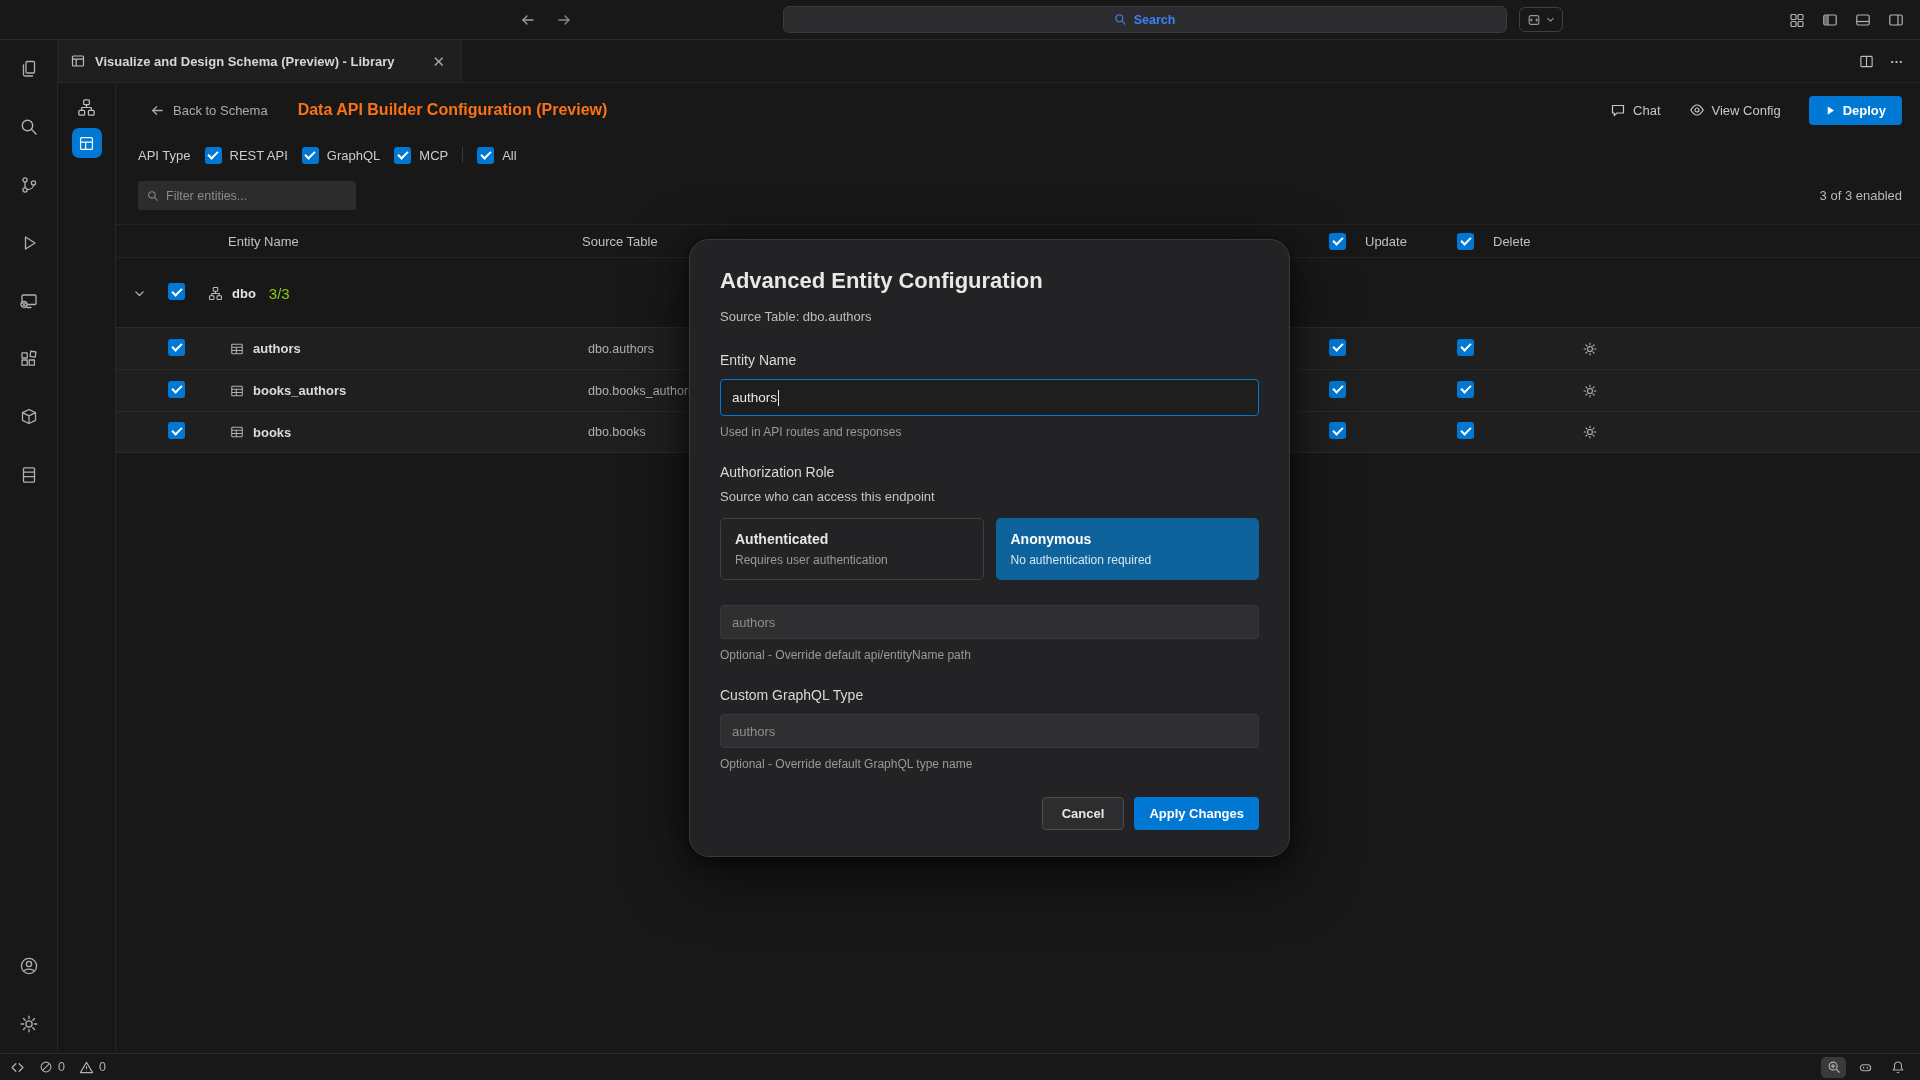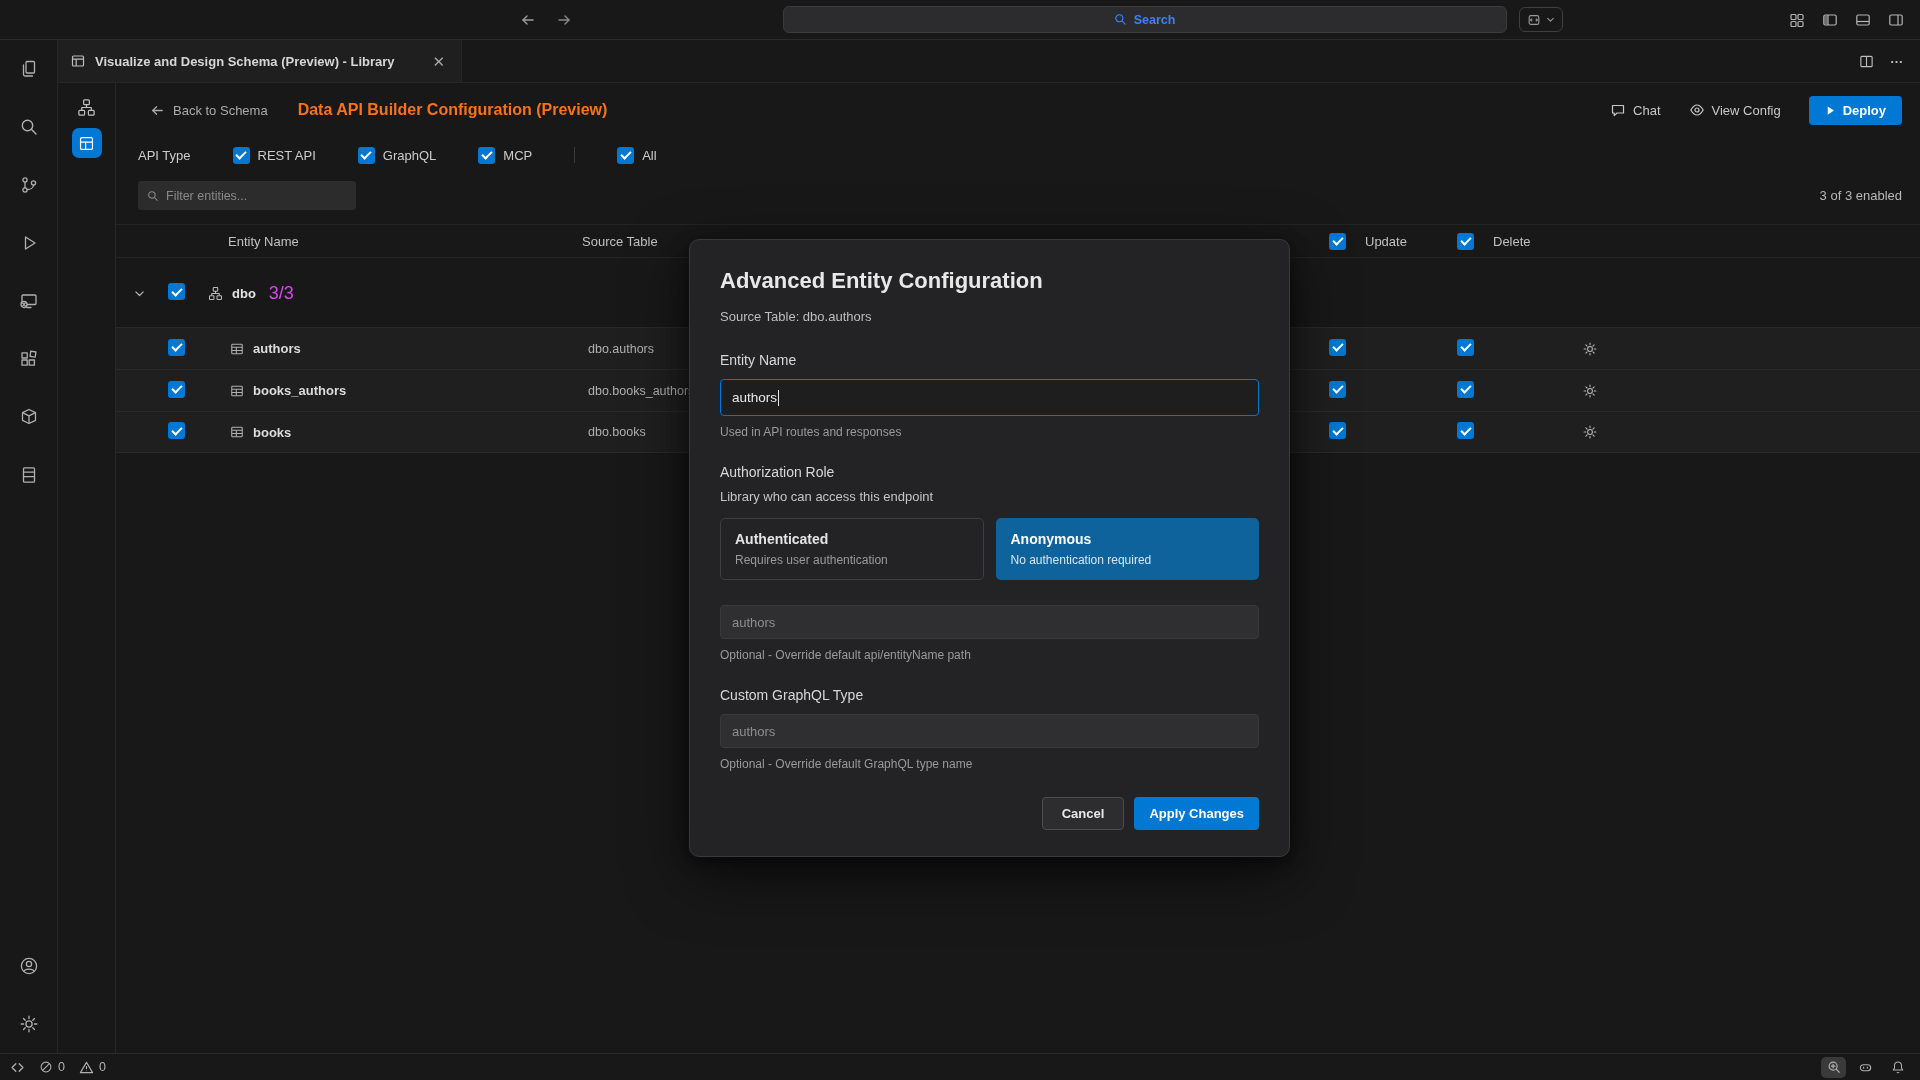--- a/index.html
+++ b/index.html
@@ -54,21 +54,21 @@
 
   .editor-header { display:flex; align-items:center; height:54px; padding:0 18px 0 34px; }
   .back-link { display:flex; align-items:center; gap:8px; color:#ababab; }
   .page-title { margin-left:30px; font-size:16px; font-weight:700; color:#f97316; }
   .header-actions { margin-left:auto; display:flex; align-items:center; gap:28px; }
   .header-action { display:flex; align-items:center; gap:7px; color:#c8c8c8; }
   .deploy-btn { display:flex; align-items:center; gap:7px; background:var(--accent,#0078d4);
     color:#ffffff; font-weight:700; padding:7px 16px; border-radius:4px; border:none; font-size:13px;
     font-family:"Liberation Sans",sans-serif; }
 
-  .filter-row { display:flex; align-items:center; gap:42px; height:36px; padding:0 18px 0 22px; }
+  .filter-row { display:flex; align-items:center; gap:14px; height:36px; padding:0 18px 0 22px; }
   .check-group { display:flex; align-items:center; gap:8px; }
   .cb { width:17px; height:17px; border-radius:3px; background:var(--accent,#0078d4);
     position:relative; display:inline-block; flex:none; }
   .cb::after { content:""; position:absolute; left:5.5px; top:2.5px; width:4px; height:8px;
     border:solid #ffffff; border-width:0 2px 2px 0; transform:rotate(45deg); }
   .vdivider { width:1px; height:16px; background:#3a3a3a; }
 
   .search-row { display:flex; align-items:center; padding:8px 18px 0 22px; }
   .filter-input-wrap { width:218px; height:29px; background:#2c2c2c; border-radius:3px;
     display:flex; align-items:center; gap:7px; padding:0 9px; color:#8a8a8a; }
@@ -85,35 +85,35 @@
   .th-entity { padding-left:32px; }
   .th-source { padding-left:6px; }
   .th-check { display:flex; align-items:center; gap:19px; padding-left:7px; }
   .th-check.del { padding-left:5px; }
 
   .group-row { height:40px; margin-top:15px; font-size:13px; }
   .g-chevron { display:flex; justify-content:center; color:#b5b5b5; }
   .g-cb { padding-left:6px; }
   .g-name { display:flex; align-items:center; gap:9px; padding-left:12px; }
   .g-name .nm { font-weight:700; color:#e2e2e2; }
-  .g-count { color:#d946ef; font-size:18px; margin-left:4px; }
+  .g-count { color:#84cc16; font-size:15px; margin-left:4px; }
 
   .erow { height:42px; background:#1f1f1f; border-top:1px solid #2a2a2a; }
   .erow.first { margin-top:14px; }
   .erow.last { border-bottom:1px solid #2a2a2a; }
   .e-cb { padding-left:6px; }
   .e-name { display:flex; align-items:center; gap:9px; padding-left:34px; color:#dcdcdc; font-weight:600; }
   .e-source { padding-left:12px; color:#b0b0b0; font-size:12.5px; }
   .e-check { padding-left:7px; }
   .e-check.del { padding-left:5px; }
   .e-gear { color:#b8b8b8; display:flex; }
 
   
   .modal { position:absolute; left:689px; top:239px; width:601px; background:#232325;
-    border:1px solid #3a3a3c; border-radius:10px; padding:28px 30px 26px 30px;
+    border:1px solid #3a3a3c; border-radius:20px; padding:28px 30px 26px 30px;
     box-shadow:0 18px 60px rgba(0,0,0,.6), 0 4px 16px rgba(0,0,0,.5); z-index:20; }
   .m-title { font-size:22px; font-weight:700; color:#e8e8e8; margin-bottom:15px; }
   .m-source { font-size:13px; color:#bdbdbd; margin-bottom:28px; }
   .m-label { font-size:14px; color:#d8d8d8; margin-bottom:11px; }
   .entity-input { height:37px; border:1px solid var(--accent,#0078d4); border-radius:4px;
     background:#1e1e1f; display:flex; align-items:center; padding:0 11px; font-size:13.5px; color:#e8e8e8; }
   .caret { display:inline-block; width:1px; height:16px; background:#e8e8e8; margin-left:1px; }
   .m-help { font-size:12px; color:#9a9a9a; margin-top:9px; }
   .m-section { margin-top:25px; }
   .m-sub { font-size:13px; color:#c4c4c4; margin-top:-2px; }
@@ -537,21 +537,21 @@
 
   <div class="m-label">Entity Name</div>
   <div class="entity-input">
     <span>authors</span>
       <span class="caret"></span>
   </div>
   <div class="m-help">Used in API routes and responses</div>
 
   <div class="m-section">
     <div class="m-label">Authorization Role</div>
-    <div class="m-sub">Library who can access this endpoint</div>
+    <div class="m-sub">Source who can access this endpoint</div>
     <div class="role-tiles">
       <div class="role-tile unselected">
         <div class="role-title">Authenticated</div>
         <div class="role-sub">Requires user authentication</div>
       </div>
       <div class="role-tile selected">
         <div class="role-title">Anonymous</div>
         <div class="role-sub">No authentication required</div>
       </div>
     </div>

